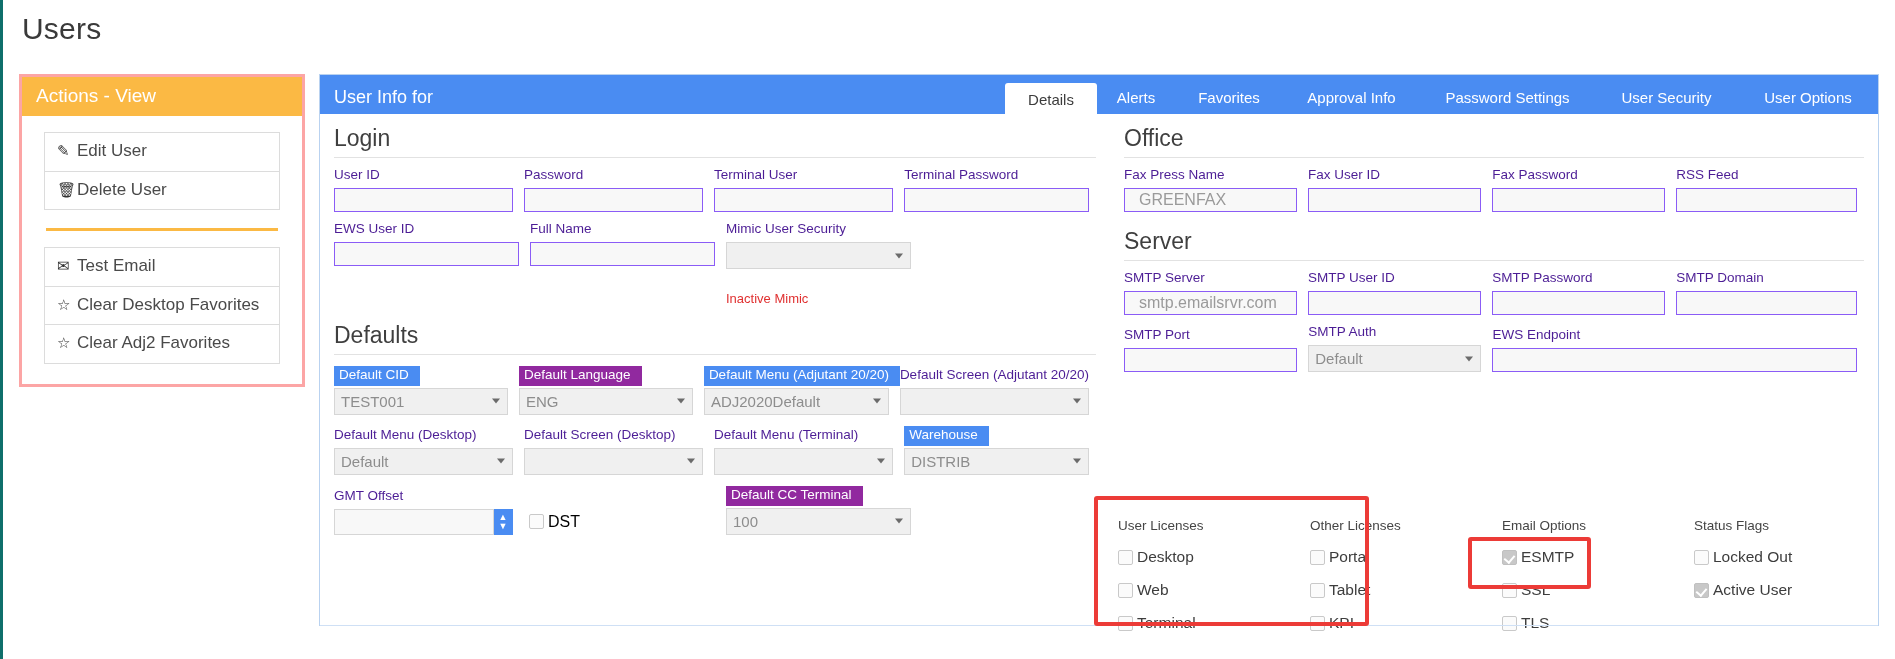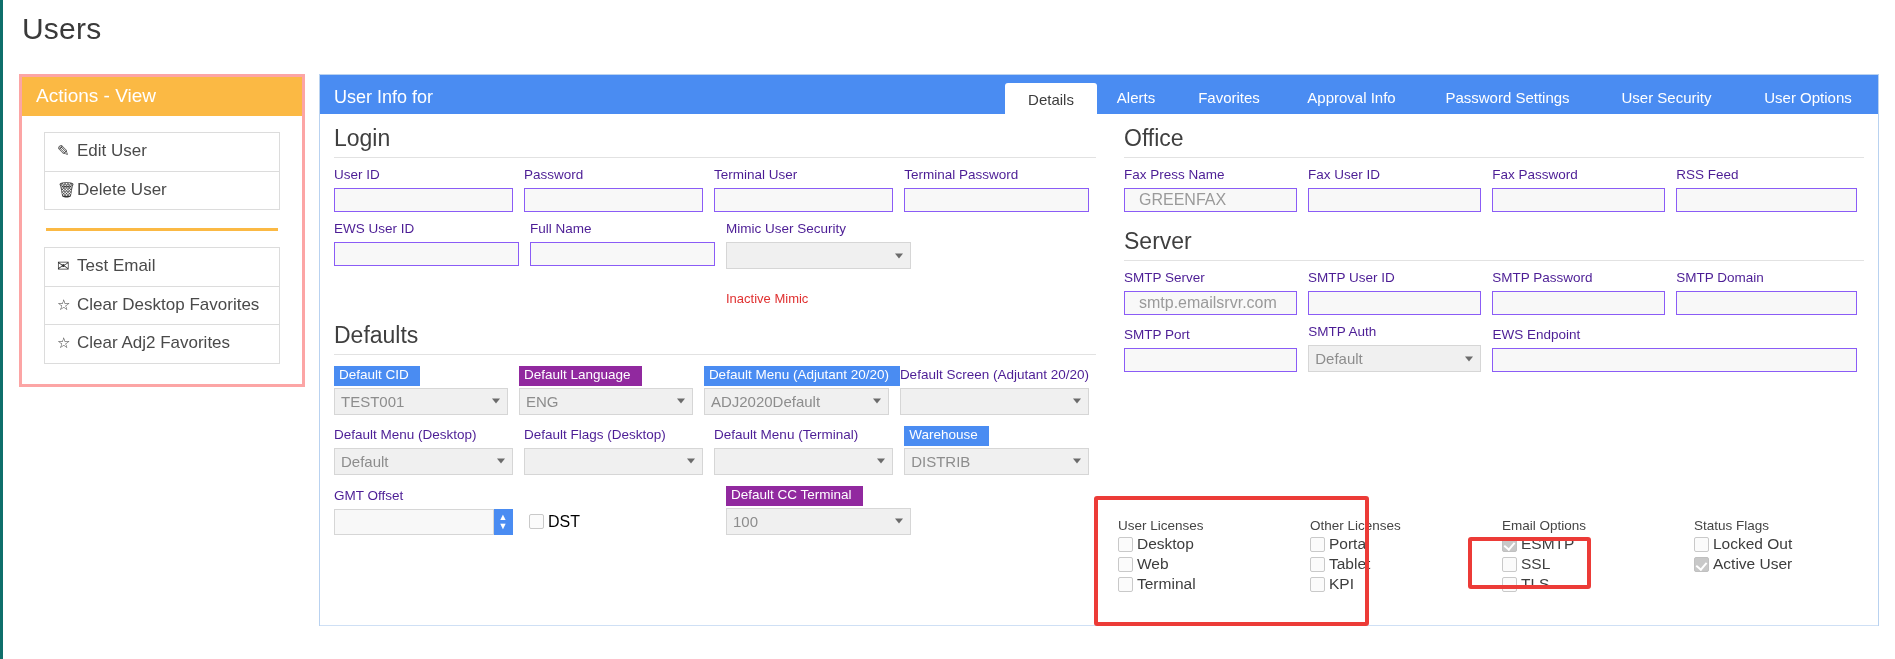--- a/index.html
+++ b/index.html
@@ -137,21 +137,21 @@
     width: 15px; height: 15px; border: 1px solid #c9c9c9; background: #fbfbfb;
     border-radius: 2px; display: inline-block; position: relative;
     flex: 0 0 auto;
   }
   .cbox.checked { background: #c8c8c8; border-color: #c0c0c0; }
   .cbox.checked::after {
     content: ""; position: absolute; left: 3px; top: 2px;
     width: 5px; height: 8px; border-right: 2px solid #ffffff;
     border-bottom: 2px solid #ffffff; transform: rotate(40deg);
   }
-  .cb-row { display: flex; align-items: center; margin-top: 2px; }
+  .cb-row { display: flex; align-items: center; margin-top: 15px; }
   .cb-row .cb-label { font-size: 15.5px; color: #3d3d3d; margin-left: 4px; white-space: nowrap; }
 
   .cb-group-title { font-size: 13.5px; color: #454545; white-space: nowrap; }
 
   #license-block {
     position: absolute; left: 0; top: 404px; width: 768px; height: 108px;
     display: flex;
   }
   .cb-col { width: 192px; padding-left: 8px; }
 
@@ -300,21 +300,21 @@
 
         <div class="frow" style="align-items:flex-end">
           <div class="fcell" style="width:196px">
             <span class="flabel">Default Menu (Desktop)</span>
             <div class="fselect">
               <span>Default</span>
               <span class="caret"></span>
             </div>
           </div>
           <div class="fcell" style="width:196px">
-            <span class="flabel">Default Flags (Desktop)</span>
+            <span class="flabel">Default Screen (Desktop)</span>
             <div class="fselect">
               <span></span>
               <span class="caret"></span>
             </div>
           </div>
           <div class="fcell" style="width:196px">
             <span class="flabel">Default Menu (Terminal)</span>
             <div class="fselect">
               <span></span>
               <span class="caret"></span>

